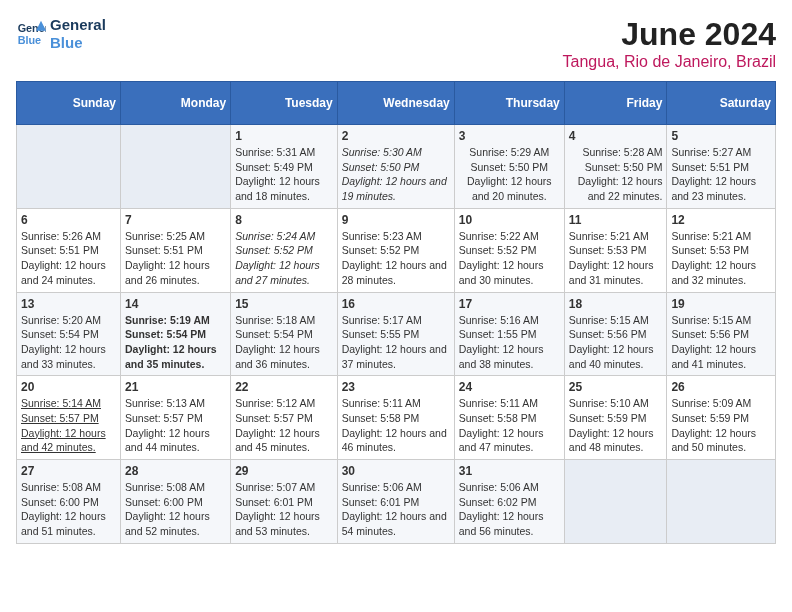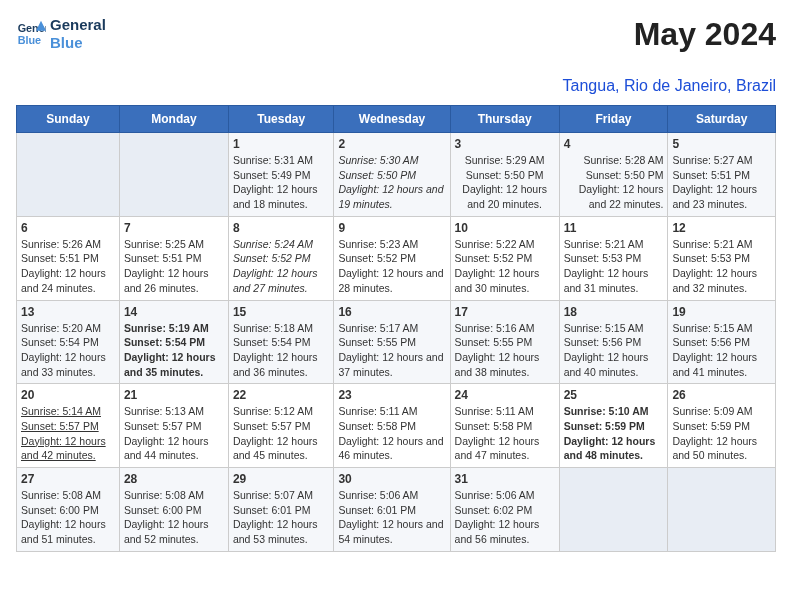--- a/index.html
+++ b/index.html
@@ -28,33 +28,32 @@
     .title-block {
       text-align: right;
     }
     .month-title {
       font-size: 32px;
       font-weight: bold;
       color: #222;
     }
     .location {
       font-size: 16px;
-      color: #1d4ed8;
-      margin-top: 24px;
+      color: #be185d;
     }
     table {
       width: 100%;
       border-collapse: collapse;
       font-size: 11px;
     }
     thead tr th {
       background-color: #3a6fbc;
       color: #fff;
-      padding: 6px 4px;
-      text-align: center;
+      padding: 14px 4px;
+      text-align: right;
       font-size: 12px;
       font-weight: bold;
       border: 1px solid #2a5aa0;
     }
     tbody tr td {
       border: 1px solid #ccc;
       vertical-align: top;
       padding: 4px 4px;
       min-height: 80px;
       height: 80px;
@@ -93,21 +92,21 @@
       <text x="2" y="30" font-size="13" font-weight="bold" fill="#4a90d9" font-family="Arial">Blue</text>
 
       <polygon points="30,2 36,14 24,14" fill="#4a90d9"></polygon>
     </svg>
     <div style="display:flex;flex-direction:column;line-height:1.2;">
       <span style="font-size:15px;font-weight:bold;color:#1a3a5c;">General</span>
       <span style="font-size:15px;font-weight:bold;color:#4a90d9;">Blue</span>
     </div>
   </div>
   <div class="title-block">
-    <div class="month-title">May 2024</div>
+    <div class="month-title">June 2024</div>
     <div class="location">Tangua, Rio de Janeiro, Brazil</div>
   </div>
 </div>
 
 <table>
   <thead>
     <tr>
     <th>Sunday</th>
         <th>Monday</th>
         <th>Tuesday</th>
@@ -217,21 +216,21 @@
         </td>
         <td>
           <span class="day-number">16</span>
           <div class="day-info" style="white-space: pre-line;">Sunrise: 5:17 AM
 Sunset: 5:55 PM
 Daylight: 12 hours and 37 minutes.</div>
         </td>
         <td>
           <span class="day-number">17</span>
           <div class="day-info" style="white-space: pre-line;">Sunrise: 5:16 AM
-Sunset: 5:55 PM
+Sunset: 1:55 PM
 Daylight: 12 hours and 38 minutes.</div>
         </td>
         <td>
           <span class="day-number">18</span>
           <div class="day-info" style="white-space: pre-line;">Sunrise: 5:15 AM
 Sunset: 5:56 PM
 Daylight: 12 hours and 40 minutes.</div>
         </td>
         <td>
           <span class="day-number">19</span>
@@ -266,21 +265,21 @@
 Daylight: 12 hours and 46 minutes.</div>
         </td>
         <td>
           <span class="day-number">24</span>
           <div class="day-info" style="white-space: pre-line;">Sunrise: 5:11 AM
 Sunset: 5:58 PM
 Daylight: 12 hours and 47 minutes.</div>
         </td>
         <td>
           <span class="day-number">25</span>
-          <div class="day-info" style="white-space: pre-line; font-weight: bold;">Sunrise: 5:10 AM
+          <div class="day-info" style="white-space: pre-line;">Sunrise: 5:10 AM
 Sunset: 5:59 PM
 Daylight: 12 hours and 48 minutes.</div>
         </td>
         <td>
           <span class="day-number">26</span>
           <div class="day-info" style="white-space: pre-line;">Sunrise: 5:09 AM
 Sunset: 5:59 PM
 Daylight: 12 hours and 50 minutes.</div>
         </td>
       </tr>

